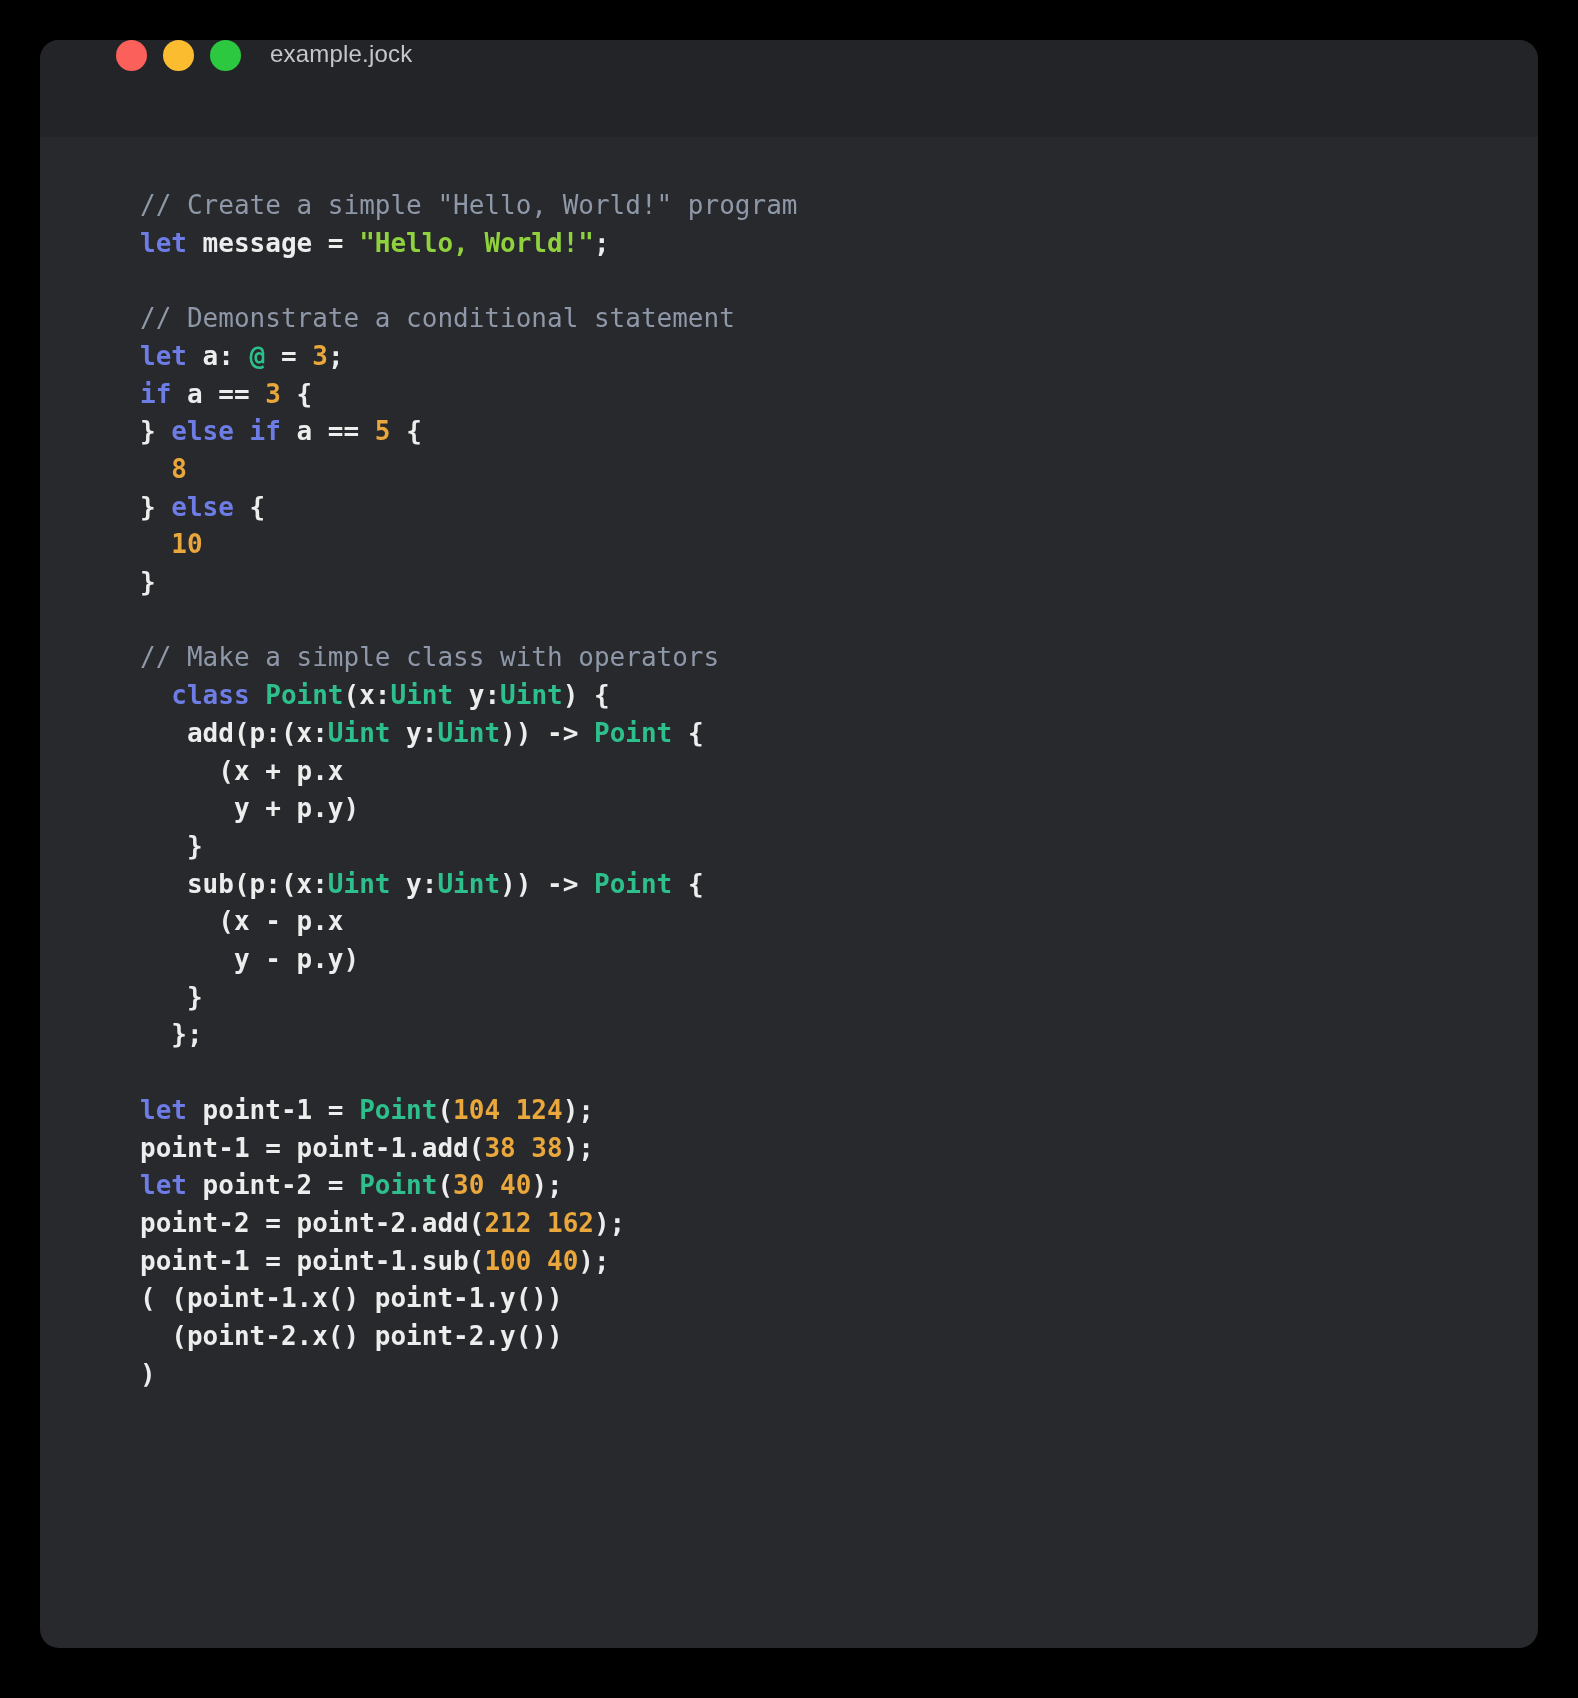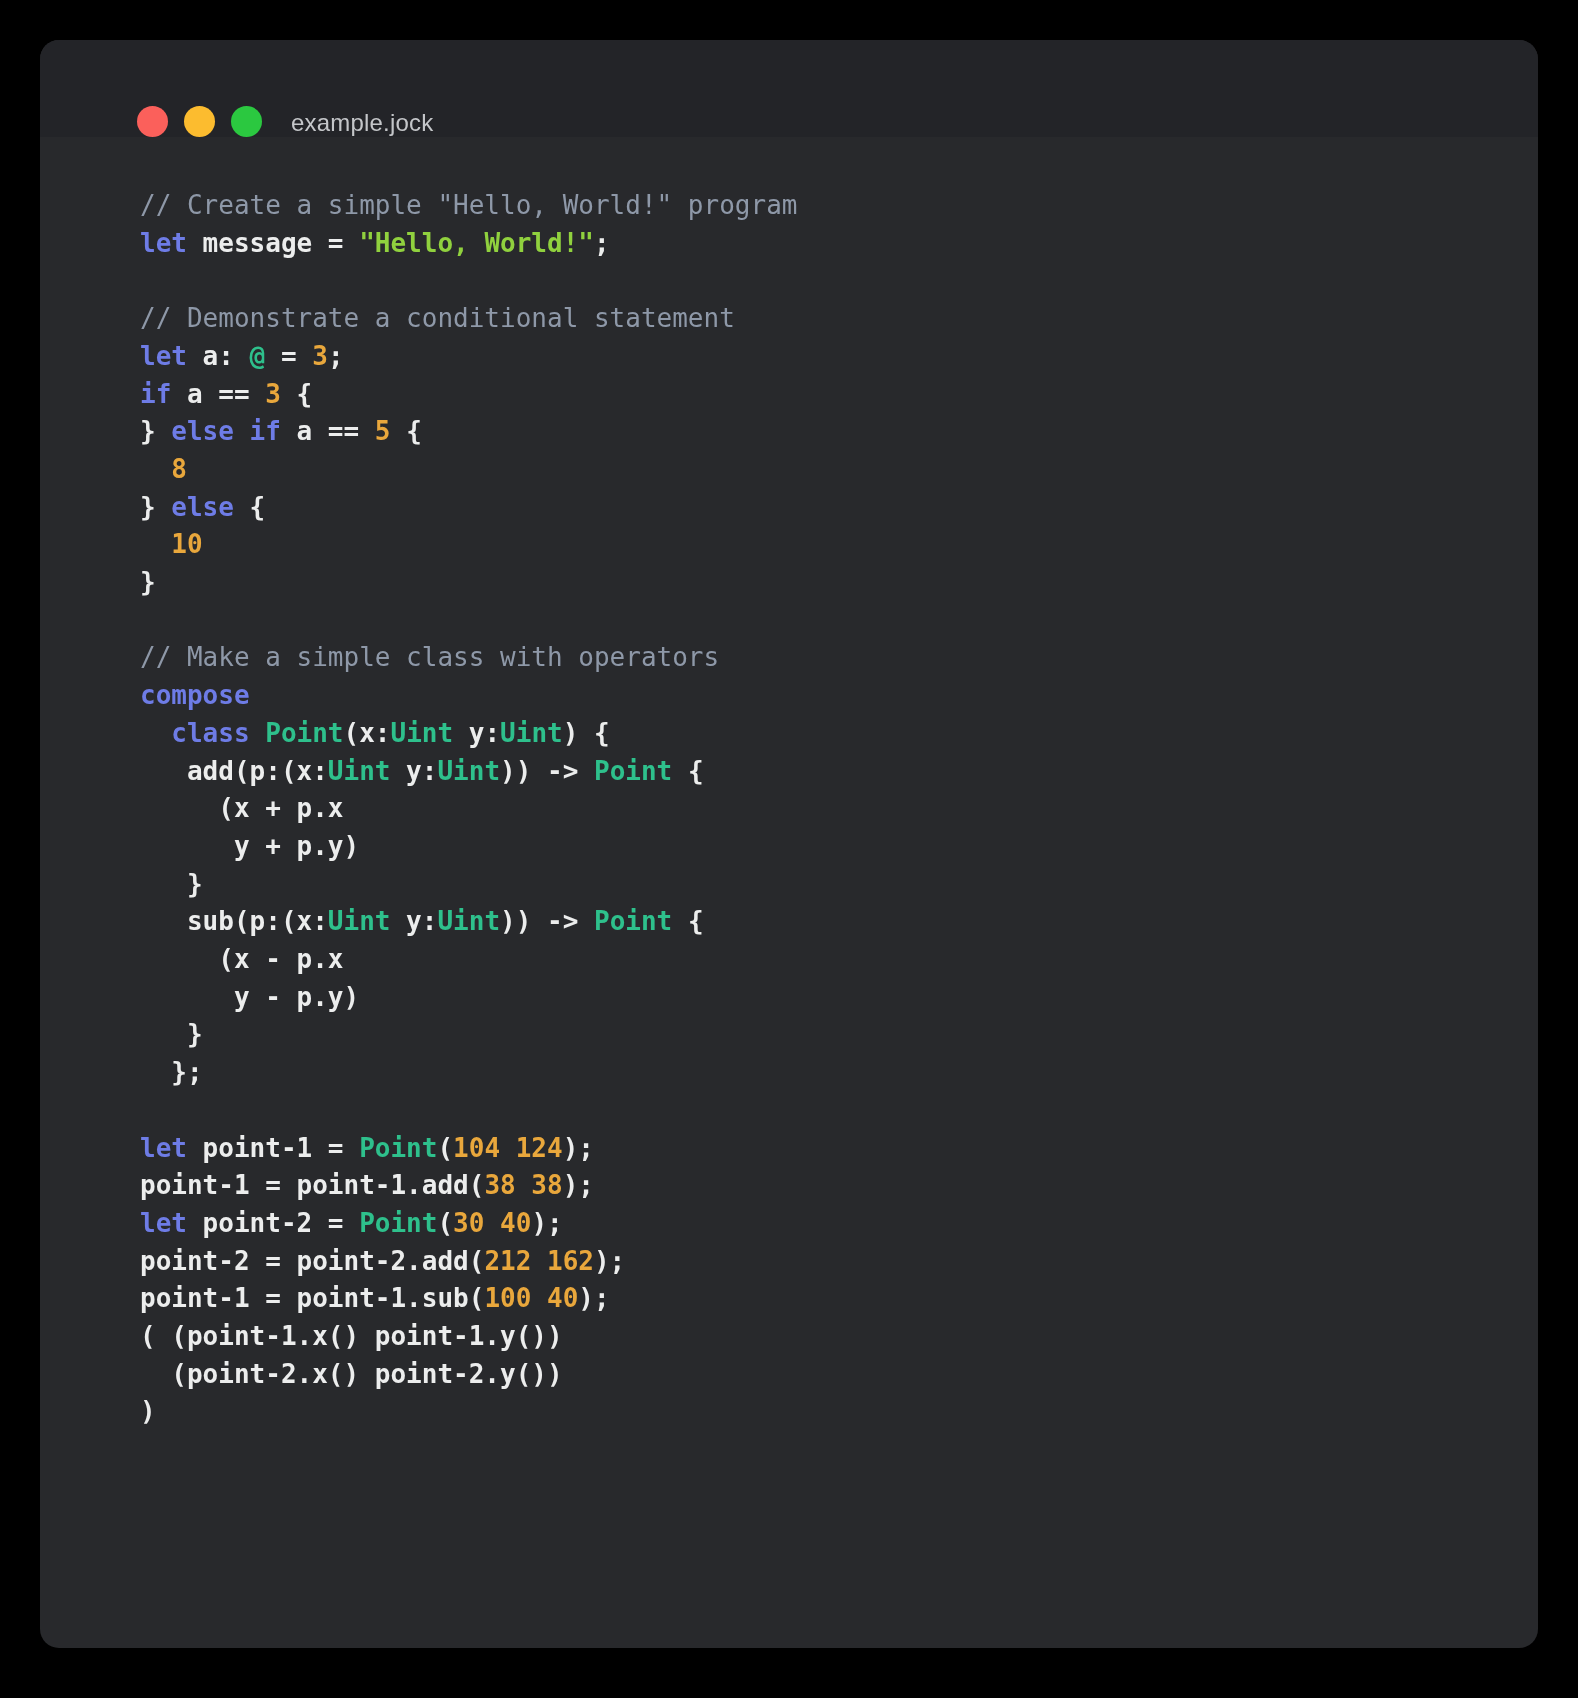--- a/index.html
+++ b/index.html
@@ -10,22 +10,22 @@
     position:absolute; left:40px; top:40px;
     width:1498px; height:1608px;
     background:var(--win-body-bg,#28292c);
     border-radius:19px;
     overflow:hidden;
   }
 
   .titlebar {
     height:97px;
     background:var(--win-titlebar-bg,#232428);
-    display:flex; align-items:flex-end;
-    padding-left:97px;
+    display:flex; align-items:flex-start;
+    padding-left:76px;
   }
   .traffic-lights { display:flex; gap:16px; align-items:center; }
   .tl {
     width:31px; height:31px; border-radius:50%;
     border:none; display:inline-block; cursor:pointer; padding:0;
   }
   .tl-close { background:var(--win-close,#ff5f57); }
   .tl-min   { background:var(--win-minimize,#fcbc2f); }
   .tl-zoom  { background:var(--win-zoom,#2bc840); }
 
@@ -72,21 +72,20 @@
       <div class="code-line"><span class="tok tok-c">// Demonstrate a conditional statement</span></div>
       <div class="code-line"><span class="tok tok-k">let</span><span class="tok tok-p"> a: </span><span class="tok tok-t">@</span><span class="tok tok-p"> = </span><span class="tok tok-n">3</span><span class="tok tok-p">;</span></div>
       <div class="code-line"><span class="tok tok-k">if</span><span class="tok tok-p"> a == </span><span class="tok tok-n">3</span><span class="tok tok-p"> {</span></div>
       <div class="code-line"><span class="tok tok-p">} </span><span class="tok tok-k">else</span><span class="tok tok-p"> </span><span class="tok tok-k">if</span><span class="tok tok-p"> a == </span><span class="tok tok-n">5</span><span class="tok tok-p"> {</span></div>
       <div class="code-line"><span class="tok tok-p">  </span><span class="tok tok-n">8</span></div>
       <div class="code-line"><span class="tok tok-p">} </span><span class="tok tok-k">else</span><span class="tok tok-p"> {</span></div>
       <div class="code-line"><span class="tok tok-p">  </span><span class="tok tok-n">10</span></div>
       <div class="code-line"><span class="tok tok-p">}</span></div>
       <div class="code-line"></div>
       <div class="code-line"><span class="tok tok-c">// Make a simple class with operators</span></div>
-      <div class="code-line"><span class="tok tok-k">compose</span></div>
       <div class="code-line"><span class="tok tok-p">  </span><span class="tok tok-k">class</span><span class="tok tok-p"> </span><span class="tok tok-t">Point</span><span class="tok tok-p">(x:</span><span class="tok tok-t">Uint</span><span class="tok tok-p"> y:</span><span class="tok tok-t">Uint</span><span class="tok tok-p">) {</span></div>
       <div class="code-line"><span class="tok tok-p">   add(p:(x:</span><span class="tok tok-t">Uint</span><span class="tok tok-p"> y:</span><span class="tok tok-t">Uint</span><span class="tok tok-p">)) -&gt; </span><span class="tok tok-t">Point</span><span class="tok tok-p"> {</span></div>
       <div class="code-line"><span class="tok tok-p">     (x + p.x</span></div>
       <div class="code-line"><span class="tok tok-p">      y + p.y)</span></div>
       <div class="code-line"><span class="tok tok-p">   }</span></div>
       <div class="code-line"><span class="tok tok-p">   sub(p:(x:</span><span class="tok tok-t">Uint</span><span class="tok tok-p"> y:</span><span class="tok tok-t">Uint</span><span class="tok tok-p">)) -&gt; </span><span class="tok tok-t">Point</span><span class="tok tok-p"> {</span></div>
       <div class="code-line"><span class="tok tok-p">     (x - p.x</span></div>
       <div class="code-line"><span class="tok tok-p">      y - p.y)</span></div>
       <div class="code-line"><span class="tok tok-p">   }</span></div>
       <div class="code-line"><span class="tok tok-p">  };</span></div>

